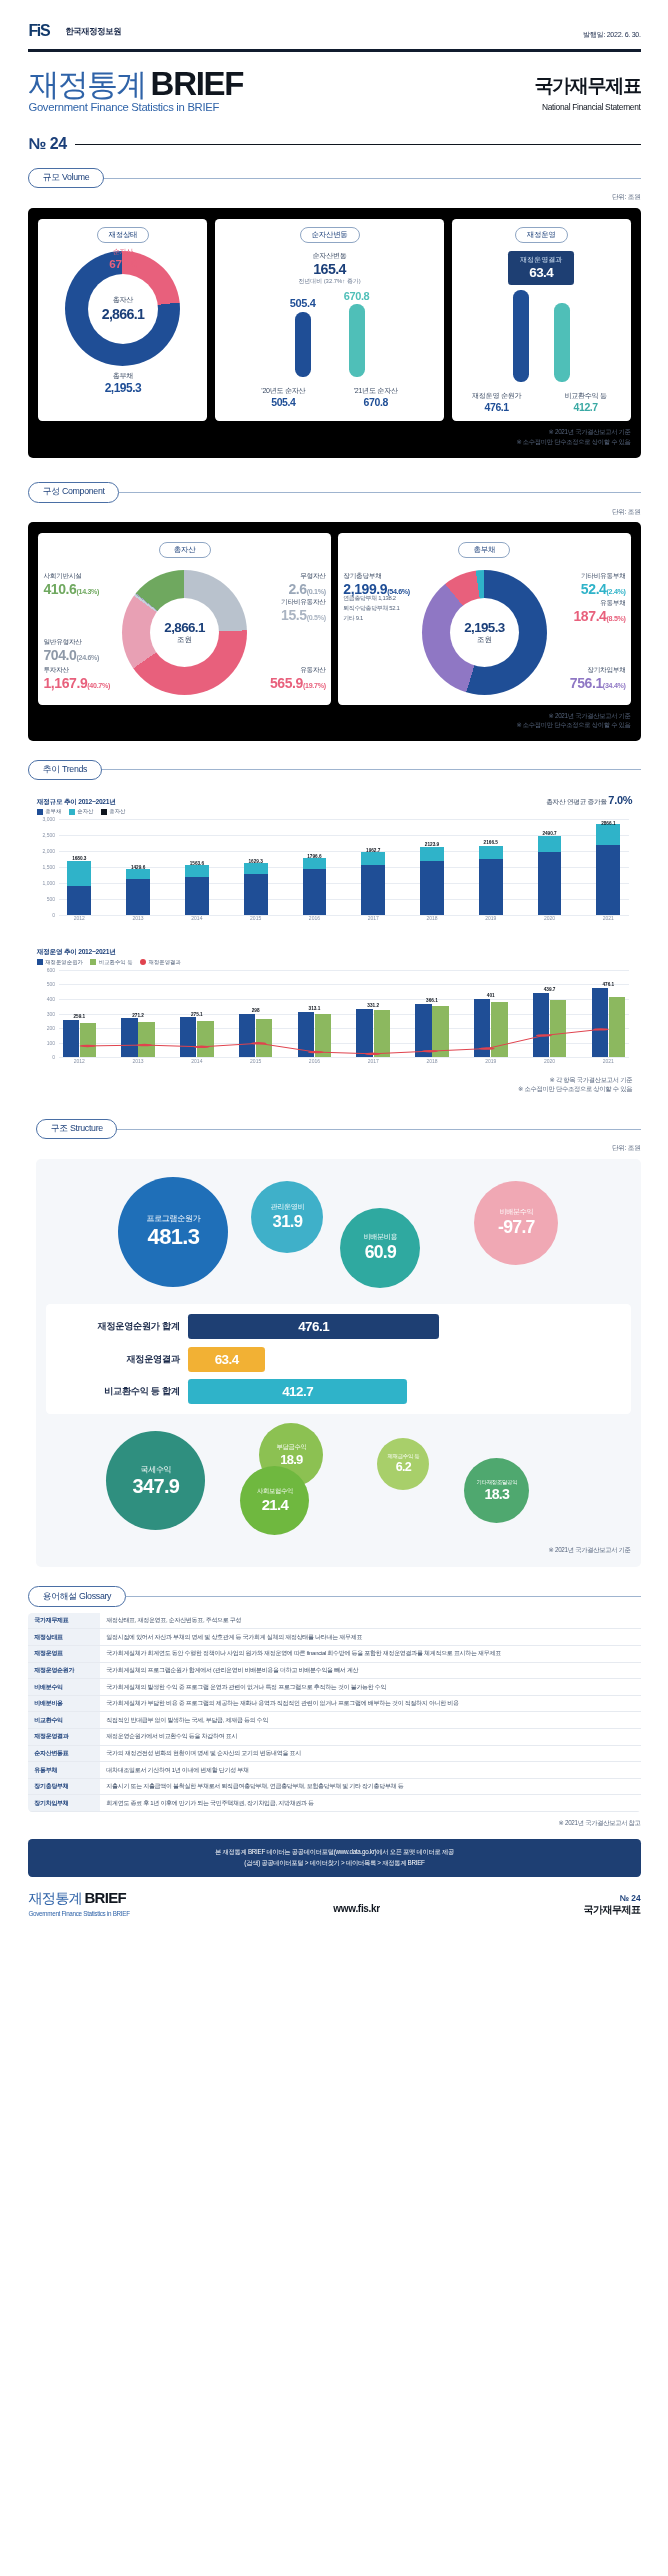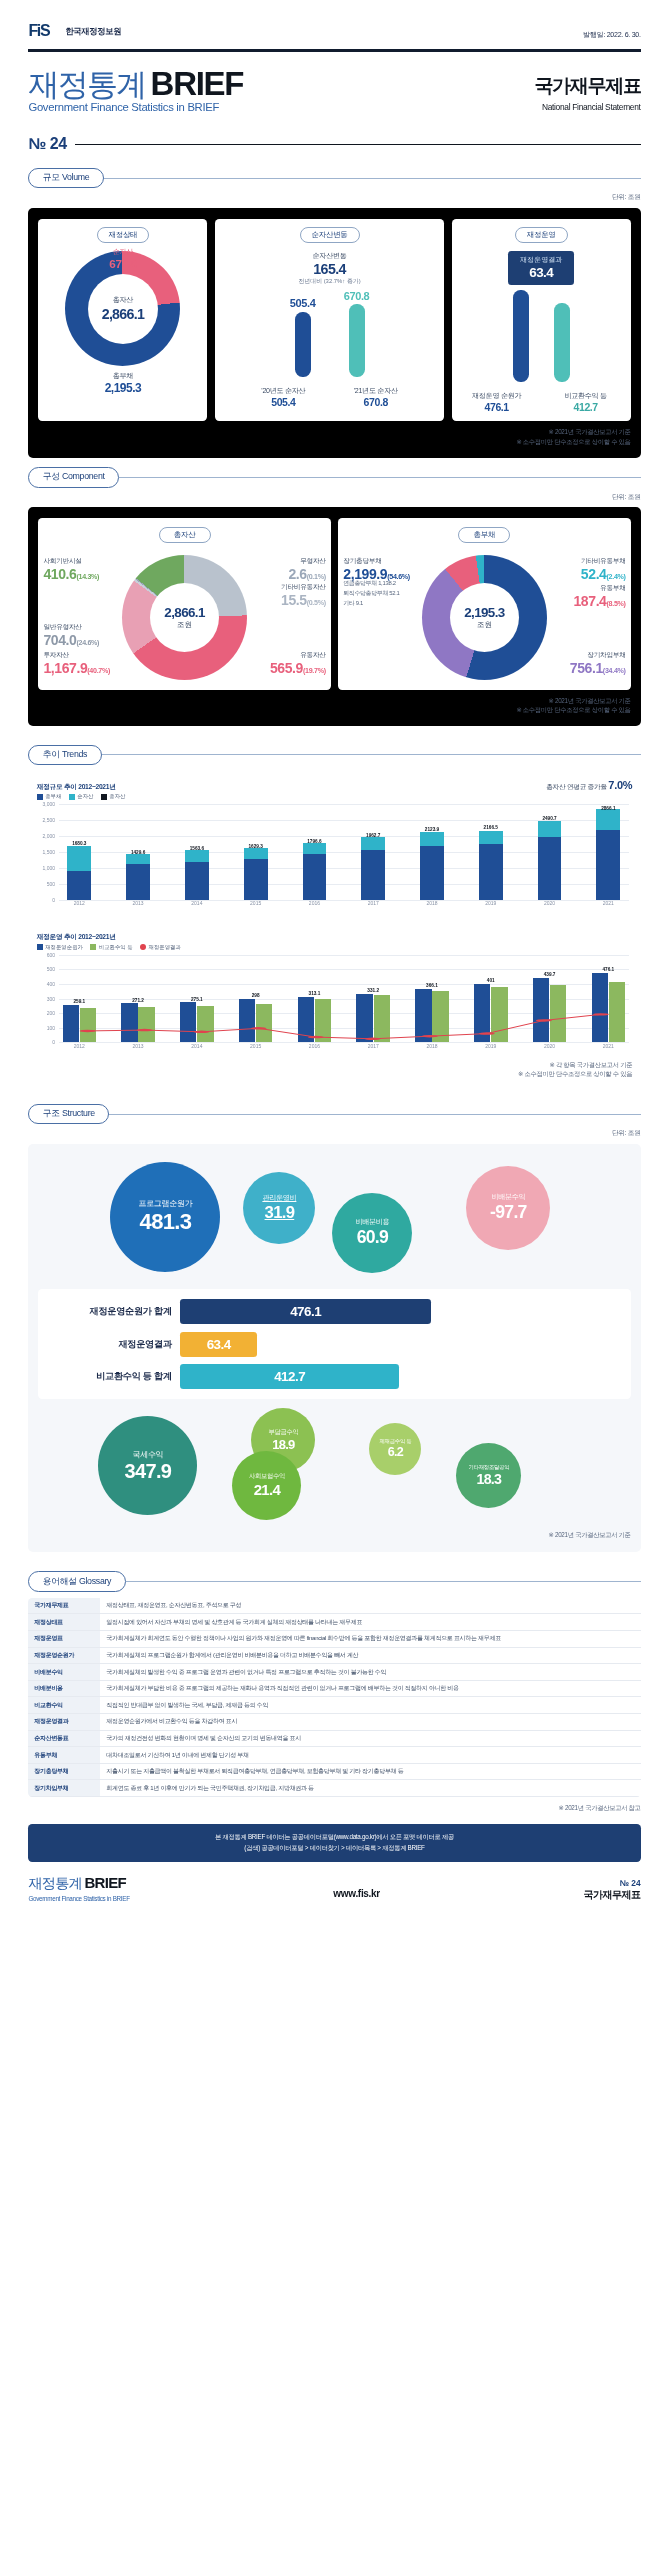--- a/index.html
+++ b/index.html
@@ -321,21 +321,21 @@
         </div>
 
       </div>
       <div class="footnote">
         <div>※ 2021년 국가결산보고서 기준</div>
         <div>※ 소수점미만 단수조정으로 상이할 수 있음</div>
       </div>
     </div>
   </div>
 
-  <div class="section" style="margin-top:9px;">
+  <div class="section" style="margin-top:24px;">
     <div class="sec-head">
       <div class="sec-pill">구성 Component</div>
       <div class="sec-line"></div>
     </div>
     <div class="unit-note">단위: 조원</div>
 
     <div class="card">
       <div class="comp-grid">
 
         <div class="comp-box">
@@ -707,35 +707,35 @@
           <div class="xt">2021</div>
         </div>
       </div>
       <div class="footnote">
         <div>※ 각 항목 국가결산보고서 기준</div>
         <div>※ 소수점미만 단수조정으로 상이할 수 있음</div>
       </div>
     </div>
   </div>
 
-  <div class="section" style="margin-top:18.4px;">
+  <div class="section" style="margin-top:18.4px;margin-left:8px;">
     <div class="sec-head">
       <div class="sec-pill">구조 Structure</div>
       <div class="sec-line"></div>
     </div>
     <div class="unit-note">단위: 조원</div>
 
     <div class="struct-card">
 
       <div class="bub-row">
         <div class="bub" style="left:72px;top:5.9px;width:110px;height:110px;background:#1f6fb8;">
           <div class="bt">프로그램순원가</div>
           <div class="bv" style="font-size:22px;">481.3</div>
         </div>
-        <div class="bub" style="left:205px;top:16px;width:72px;height:72px;background:#3fb0c9;text-decoration:underline;">
+        <div class="bub" style="left:205px;top:10px;width:72px;height:72px;background:#3fb0c9;">
           <div class="bt" style="font-size:7.1px">관리운영비</div>
           <div class="bv" style="font-size:16.7px;">31.9</div>
         </div>
         <div class="bub" style="left:294px;top:37px;width:80px;height:80px;background:#2fa9a0;">
           <div class="bt" style="font-size:7.1px">비배분비용</div>
           <div class="bv" style="font-size:17.6px;">60.9</div>
         </div>
         <div class="bub" style="left:428px;top:10px;width:84px;height:84px;background:#f0a8b4;">
           <div class="bt" style="font-size:7.1px;color:#fff;">비배분수익</div>
           <div class="bv" style="font-size:17.6px;color:#fff;">-97.7</div>

